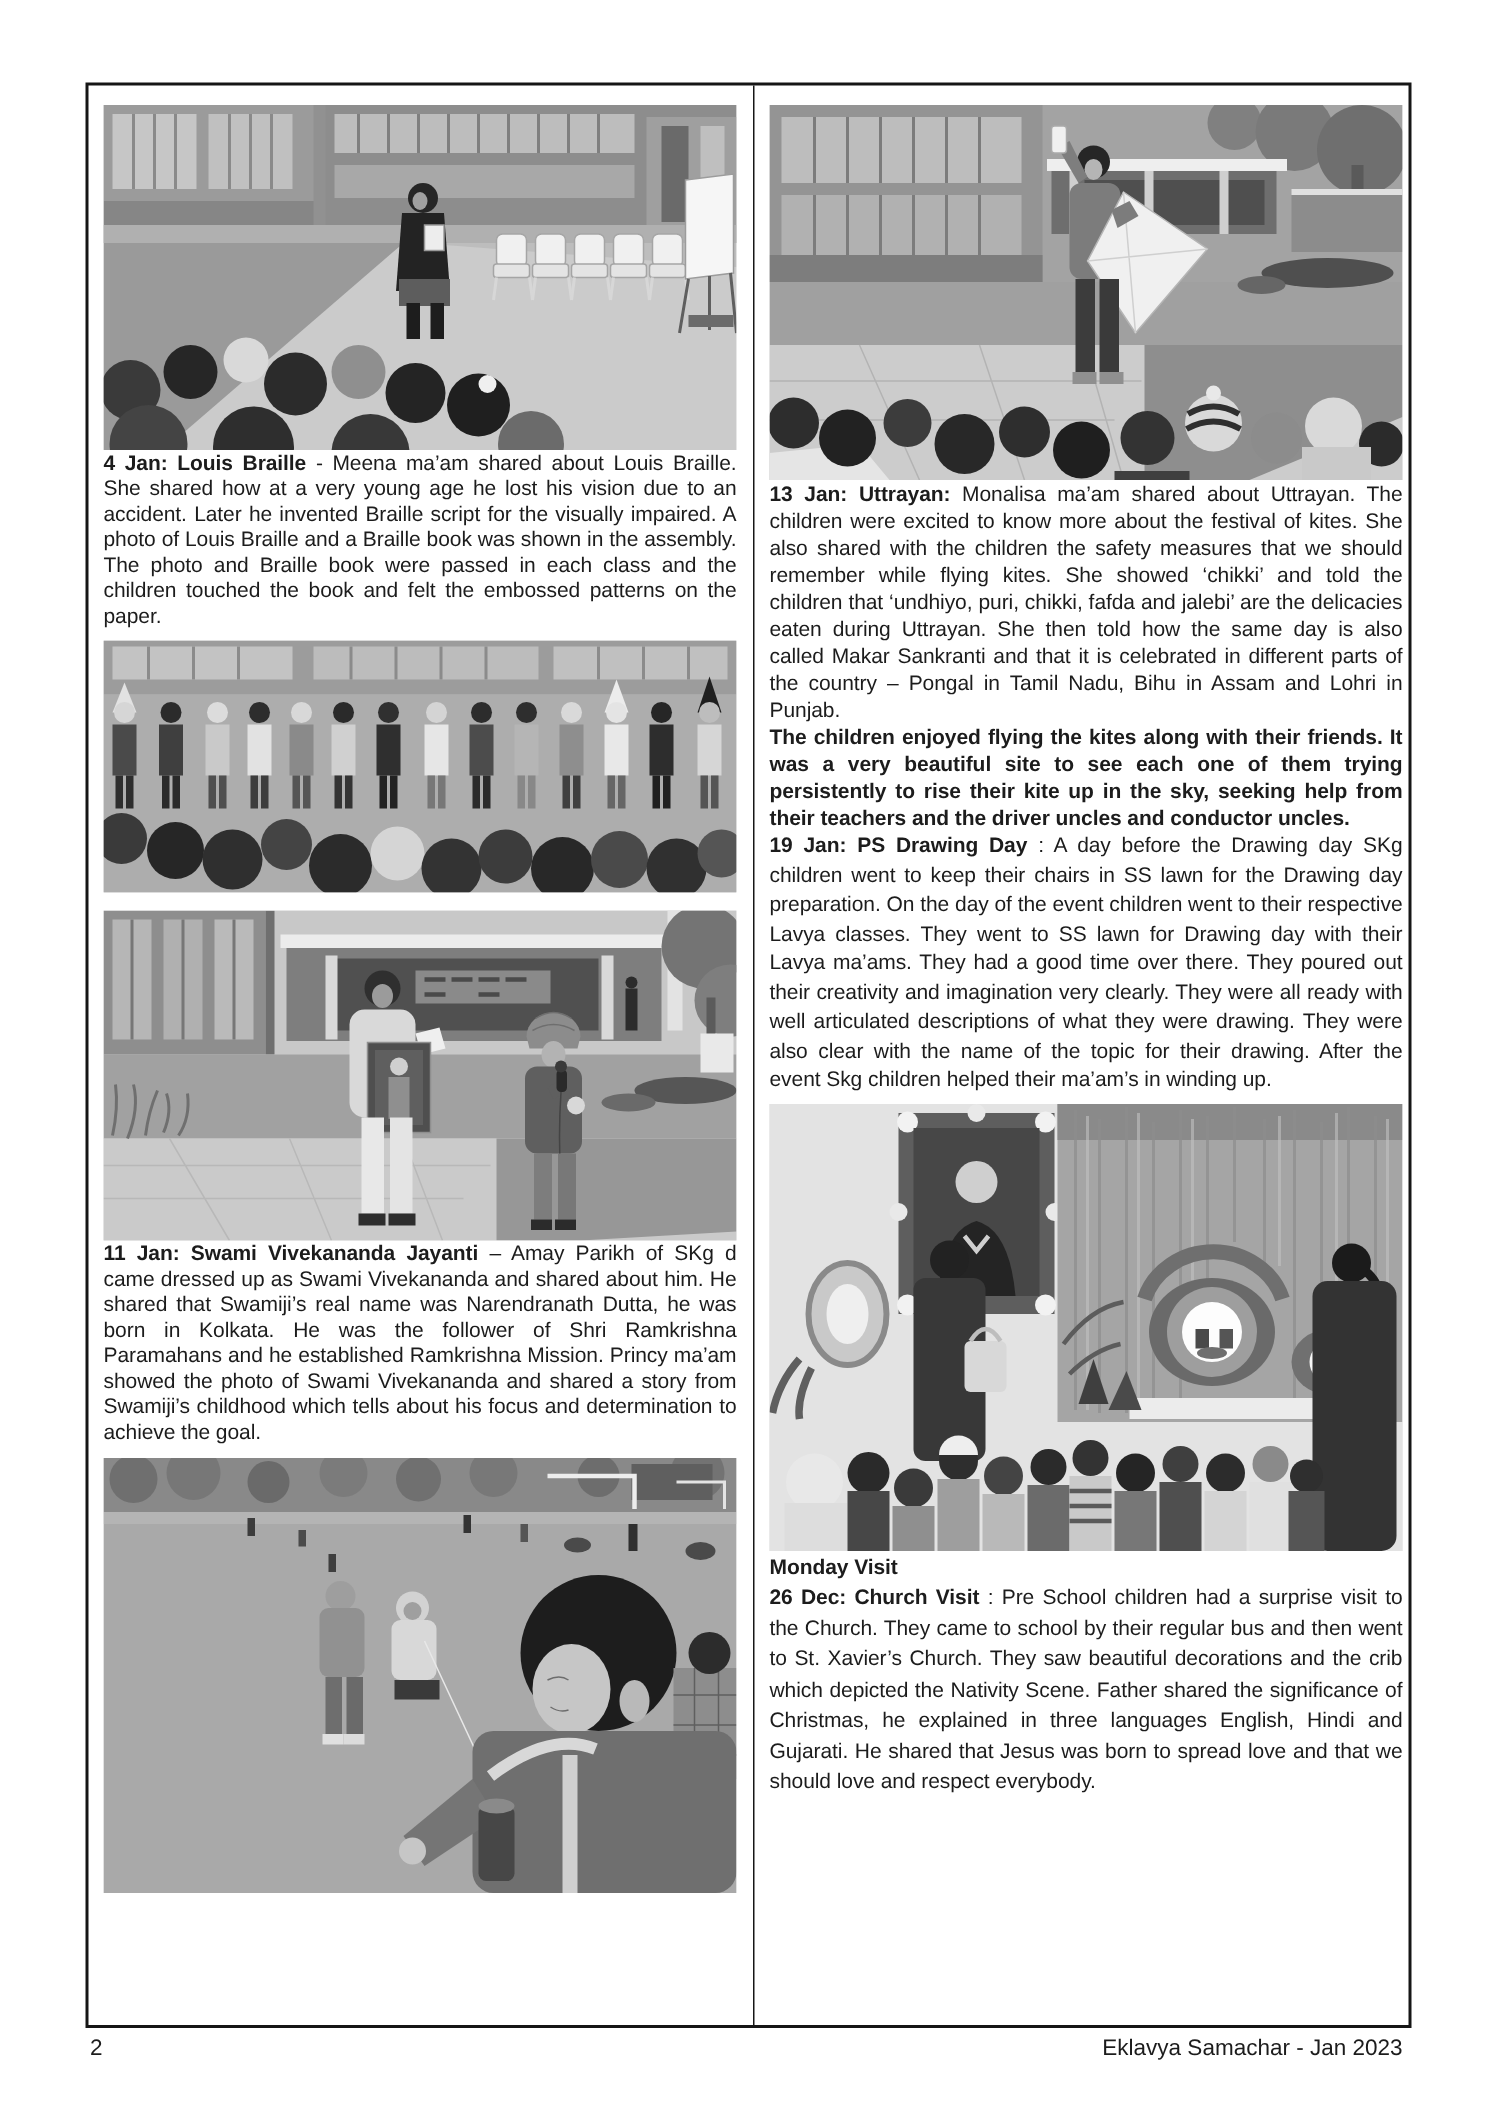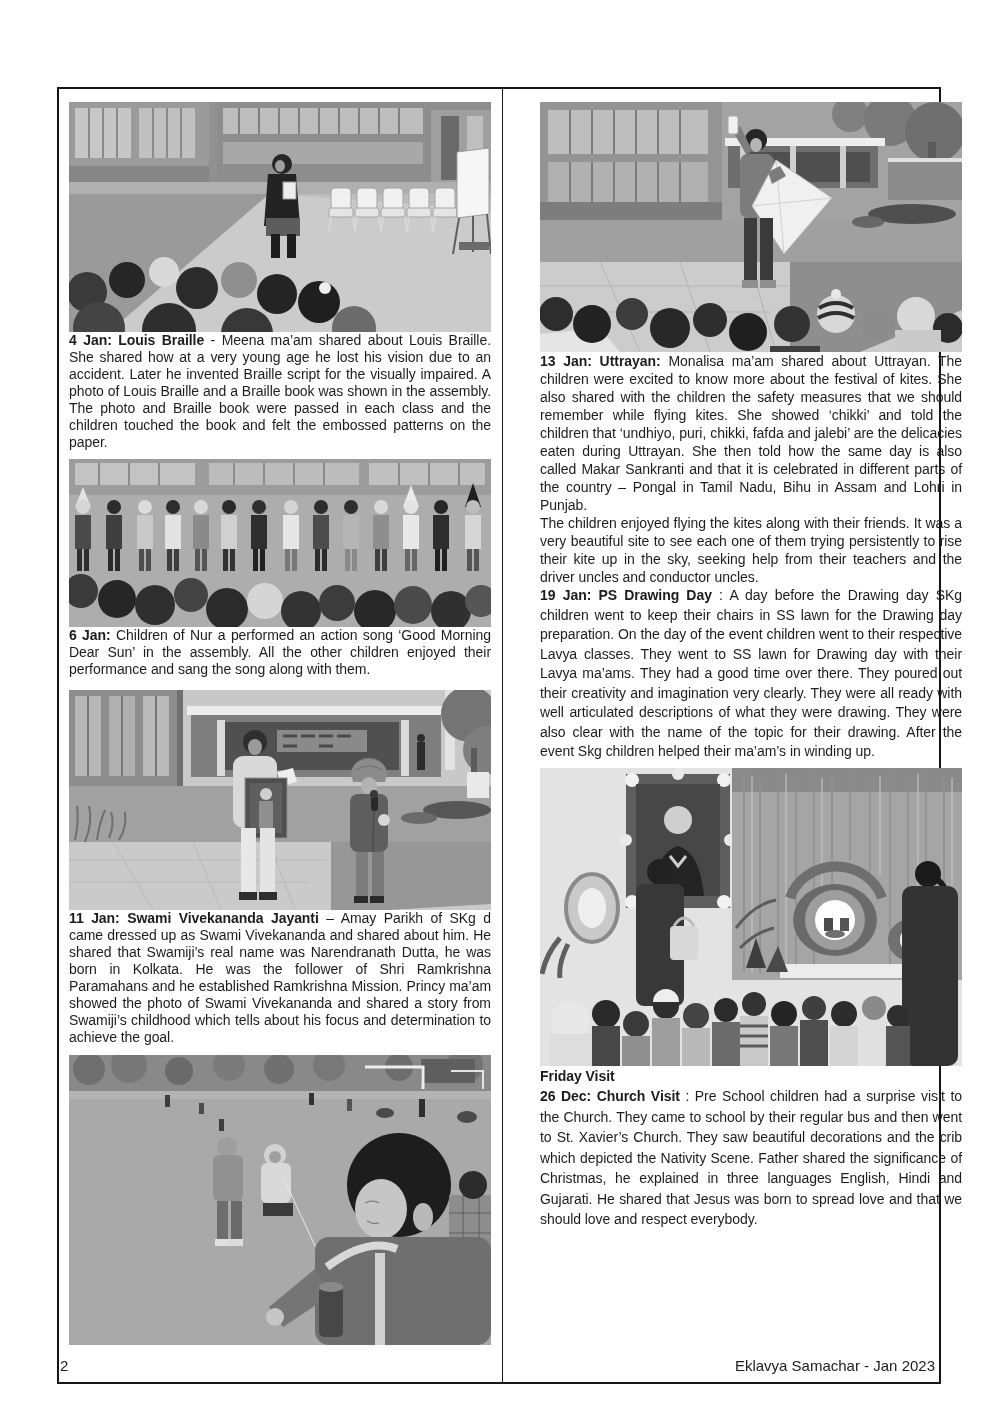--- a/index.html
+++ b/index.html
@@ -3,38 +3,38 @@
 <meta charset="utf-8">
 <style>
   html,body{margin:0;padding:0;}
   body{
     width:1000px;height:1414px;background:#ffffff;position:relative;
     font-family:"Liberation Sans","DejaVu Sans",sans-serif;color:#1c1c1c;
     -webkit-font-smoothing:antialiased;
   }
   .frame{
     position:absolute;left:57px;top:55px;width:880px;height:1293px;
-    border:2px solid #161616;background:#fff;margin-top:32px;
+    border:2px solid #161616;background:#fff;
   }
   .divider{position:absolute;left:443px;top:0;height:100%;width:1px;background:#161616;}
   .col{position:absolute;top:0;width:422px;}
   .col-left{left:10px;}
-  .col-right{left:481px;}
+  .col-right{left:454px;}
   .photo{width:422px;overflow:hidden;background:#d8d8d8;}
   .photo svg{display:block;}
   p.body{margin:0;text-align:justify;font-size:14px;letter-spacing:-0.05px;}
   p.body b{font-weight:700;}
   .lh17{line-height:17px;}
   .lh18{line-height:18px;}
   .lh195{line-height:19.5px;}
   .lh205{line-height:20.5px;}
   .mt13{margin-top:13px;} .mt12{margin-top:12px;} .mt10{margin-top:10px;}
   .mt9{margin-top:9px;} .mt8{margin-top:8px;} .mt7{margin-top:7px;}
   .mt6{margin-top:6px;} .mt19{margin-top:19px;} .mt5{margin-top:5px;}
-  .block{display:block;}
+  .block{display:block;font-weight:bold;}
   .footer{
     position:absolute;left:60px;top:1357px;width:875px;
     display:flex;justify-content:space-between;align-items:flex-start;
     font-size:15px;color:#1c1c1c;
   }
 </style>
 </head>
 <body>
 
 <div class="page">
@@ -194,21 +194,20 @@
             <circle cx="196" cy="142" r="18" fill="#d5d5d5"></circle>
             <circle cx="232" cy="152" r="20" fill="#333333"></circle>
             <circle cx="268" cy="144" r="18" fill="#3c3c3c"></circle>
             <circle cx="306" cy="152" r="21" fill="#282828"></circle>
             <circle cx="344" cy="146" r="19" fill="#4a4a4a"></circle>
             <circle cx="382" cy="152" r="20" fill="#303030"></circle>
             <circle cx="412" cy="142" r="16" fill="#555555"></circle>
         </svg>
       </div>
 
-      <p class="body lh17 mt7"><b>6 Jan:</b> <span>Children of Nur a performed an action song ‘Good Morning Dear Sun’ in the assembly. All the other children enjoyed their performance and sang the song along with them.</span></p>
 
       <div class="photo mt12">
         <svg width="422" height="220" viewBox="0 0 422 220" role="img" aria-label="Teacher holding a poster of Swami Vivekananda beside a boy dressed as Swamiji speaking into a microphone on the lawn">
           <rect width="422" height="220" fill="#c8c8c8"></rect>
           <rect width="108" height="96" fill="#8e8e8e"></rect>
           <rect x="6" y="6" width="26" height="80" fill="#b6b6b6"></rect>
             <rect x="40" y="6" width="26" height="80" fill="#b0b0b0"></rect>
             <rect x="74" y="6" width="26" height="80" fill="#bababa"></rect>
           <path d="M19,6V86M53,6V86M87,6V86" stroke="#777777" stroke-width="2"></path>
           <rect x="108" y="0" width="6" height="96" fill="#6f6f6f"></rect>
@@ -447,21 +446,21 @@
             <rect x="260" y="252" width="28" height="46" fill="#4f4f4f"></rect>
           <circle cx="304" cy="246" r="13" fill="#2c2c2c"></circle>
             <rect x="290" y="258" width="28" height="40" fill="#d4d4d4"></rect>
           <circle cx="334" cy="240" r="12" fill="#8a8a8a"></circle>
             <rect x="320" y="252" width="28" height="46" fill="#e0e0e0"></rect>
           <circle cx="358" cy="248" r="11" fill="#2f2f2f"></circle>
             <rect x="346" y="258" width="24" height="40" fill="#555555"></rect>
         </svg>
       </div>
 
-      <p class="body lh205 mt7"><b>Friday Visit</b></p>
+      <p class="body lh205 mt7"><b>Monday Visit</b></p>
 
       <p class="body lh205 mt5"><b>26 Dec: Church Visit</b> <span>: Pre School children had a surprise visit to the Church. They came to school by their regular bus and then went to St. Xavier’s Church. They saw beautiful decorations and the crib which depicted the Nativity Scene. Father shared the significance of Christmas, he explained in three languages English, Hindi and Gujarati. He shared that Jesus was born to spread love  and that we should love  and respect everybody.</span></p>
     </div>
   </div>
 
   <div class="footer">
     <span>2</span>
     <span>Eklavya Samachar - Jan 2023</span>
   </div>
 </div>

